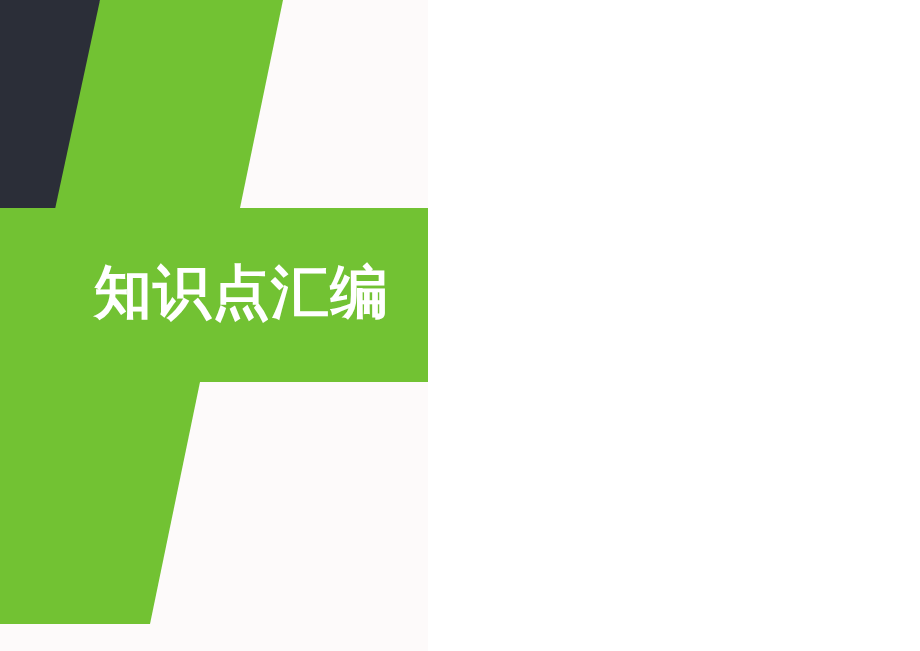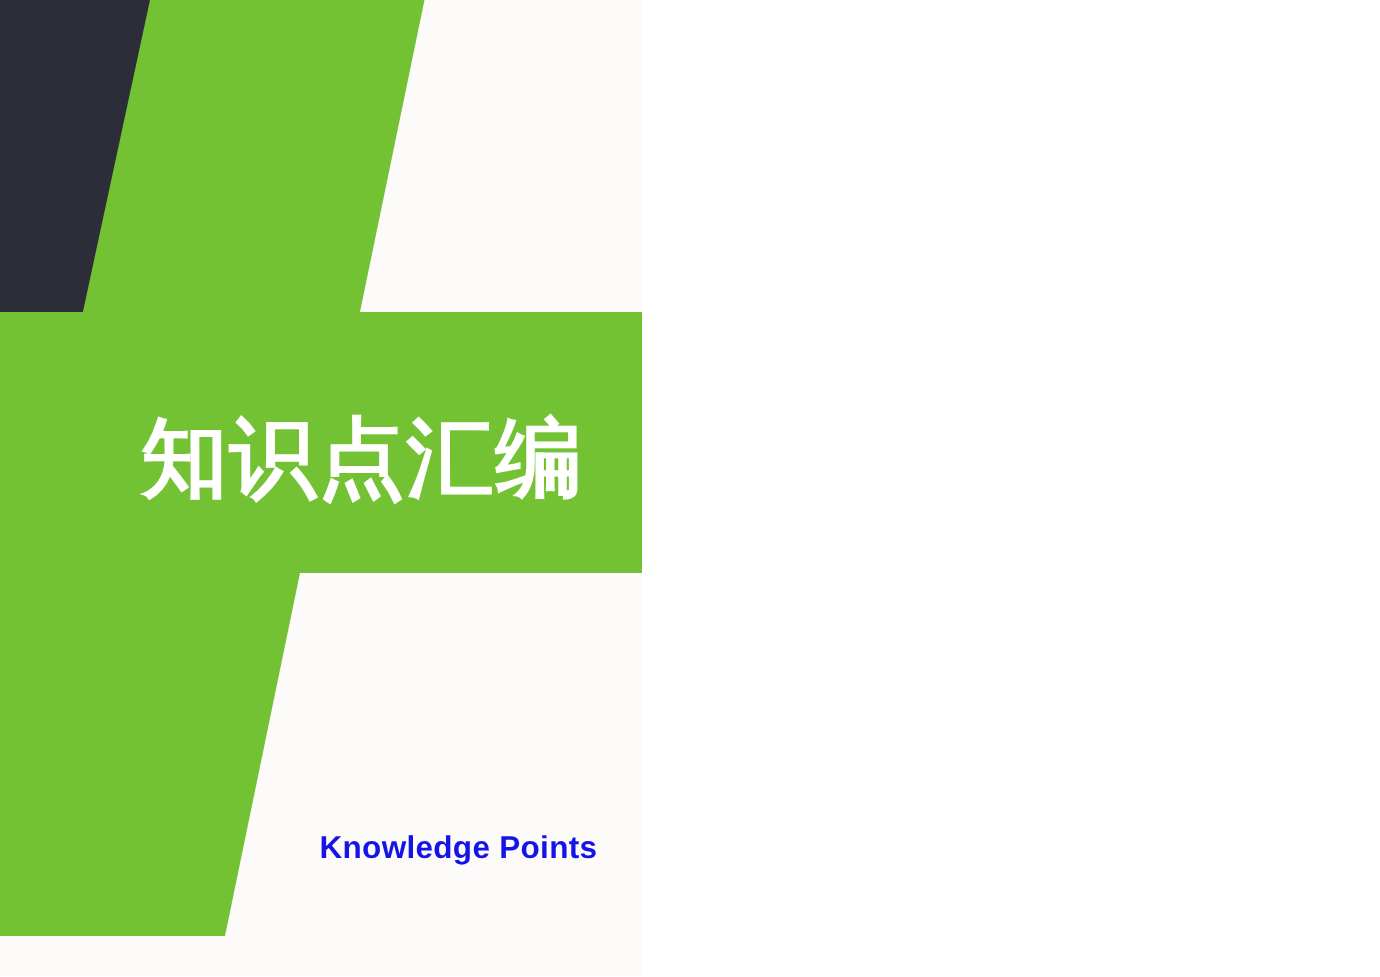--- a/index.html
+++ b/index.html
@@ -30,28 +30,28 @@
     position: absolute;
     left: 0;
     top: 0;
     width: 920px;
     height: 651px;
     pointer-events: none;
   }
   #cover-title {
     position: absolute;
     left: 94px;
-    top: 277px;
+    top: 259px;
     font-size: 58px;
     line-height: 68px;
     font-weight: 700;
     color: #ffffff;
     letter-spacing: 1px;
     white-space: nowrap;
-    font-family: Liberation Mono, monospace;
+    font-family: Liberation Serif, serif;
   }
   #cover-subtitle {
     position: absolute;
     left: 213px;
     top: 552px;
     font-size: 21px;
     line-height: 28px;
     font-weight: 700;
     color: #1414e6;
     letter-spacing: 0.2px;
@@ -67,16 +67,15 @@
   <svg id="artwork" viewBox="0 0 920 651" width="920" height="651" aria-hidden="true">
     <polygon points="0,0 428,0 428,651 0,651" fill="#fdfafa"></polygon>
     <polygon points="100,0 283,0 240,208 0,208" fill="#72c233"></polygon>
     <polygon points="0,0 100,0 0,465" fill="#2b2e38"></polygon>
     <polygon points="240,208 428,208 428,382 0,382 0,208" fill="#72c233"></polygon>
     <polygon points="0,382 200,382 150,624 0,624" fill="#72c233"></polygon>
   </svg>
 
   <div class="txt-layer">
     <div id="cover-title" style="color: rgb(255, 255, 255); font-size: 58px;">知识点汇编</div>
-    <div id="cover-subtitle" style="color: rgb(20, 20, 230); font-size: 21px;">Knowledge Points</div>
   </div>
 
 </div>
 
 </body></html>

